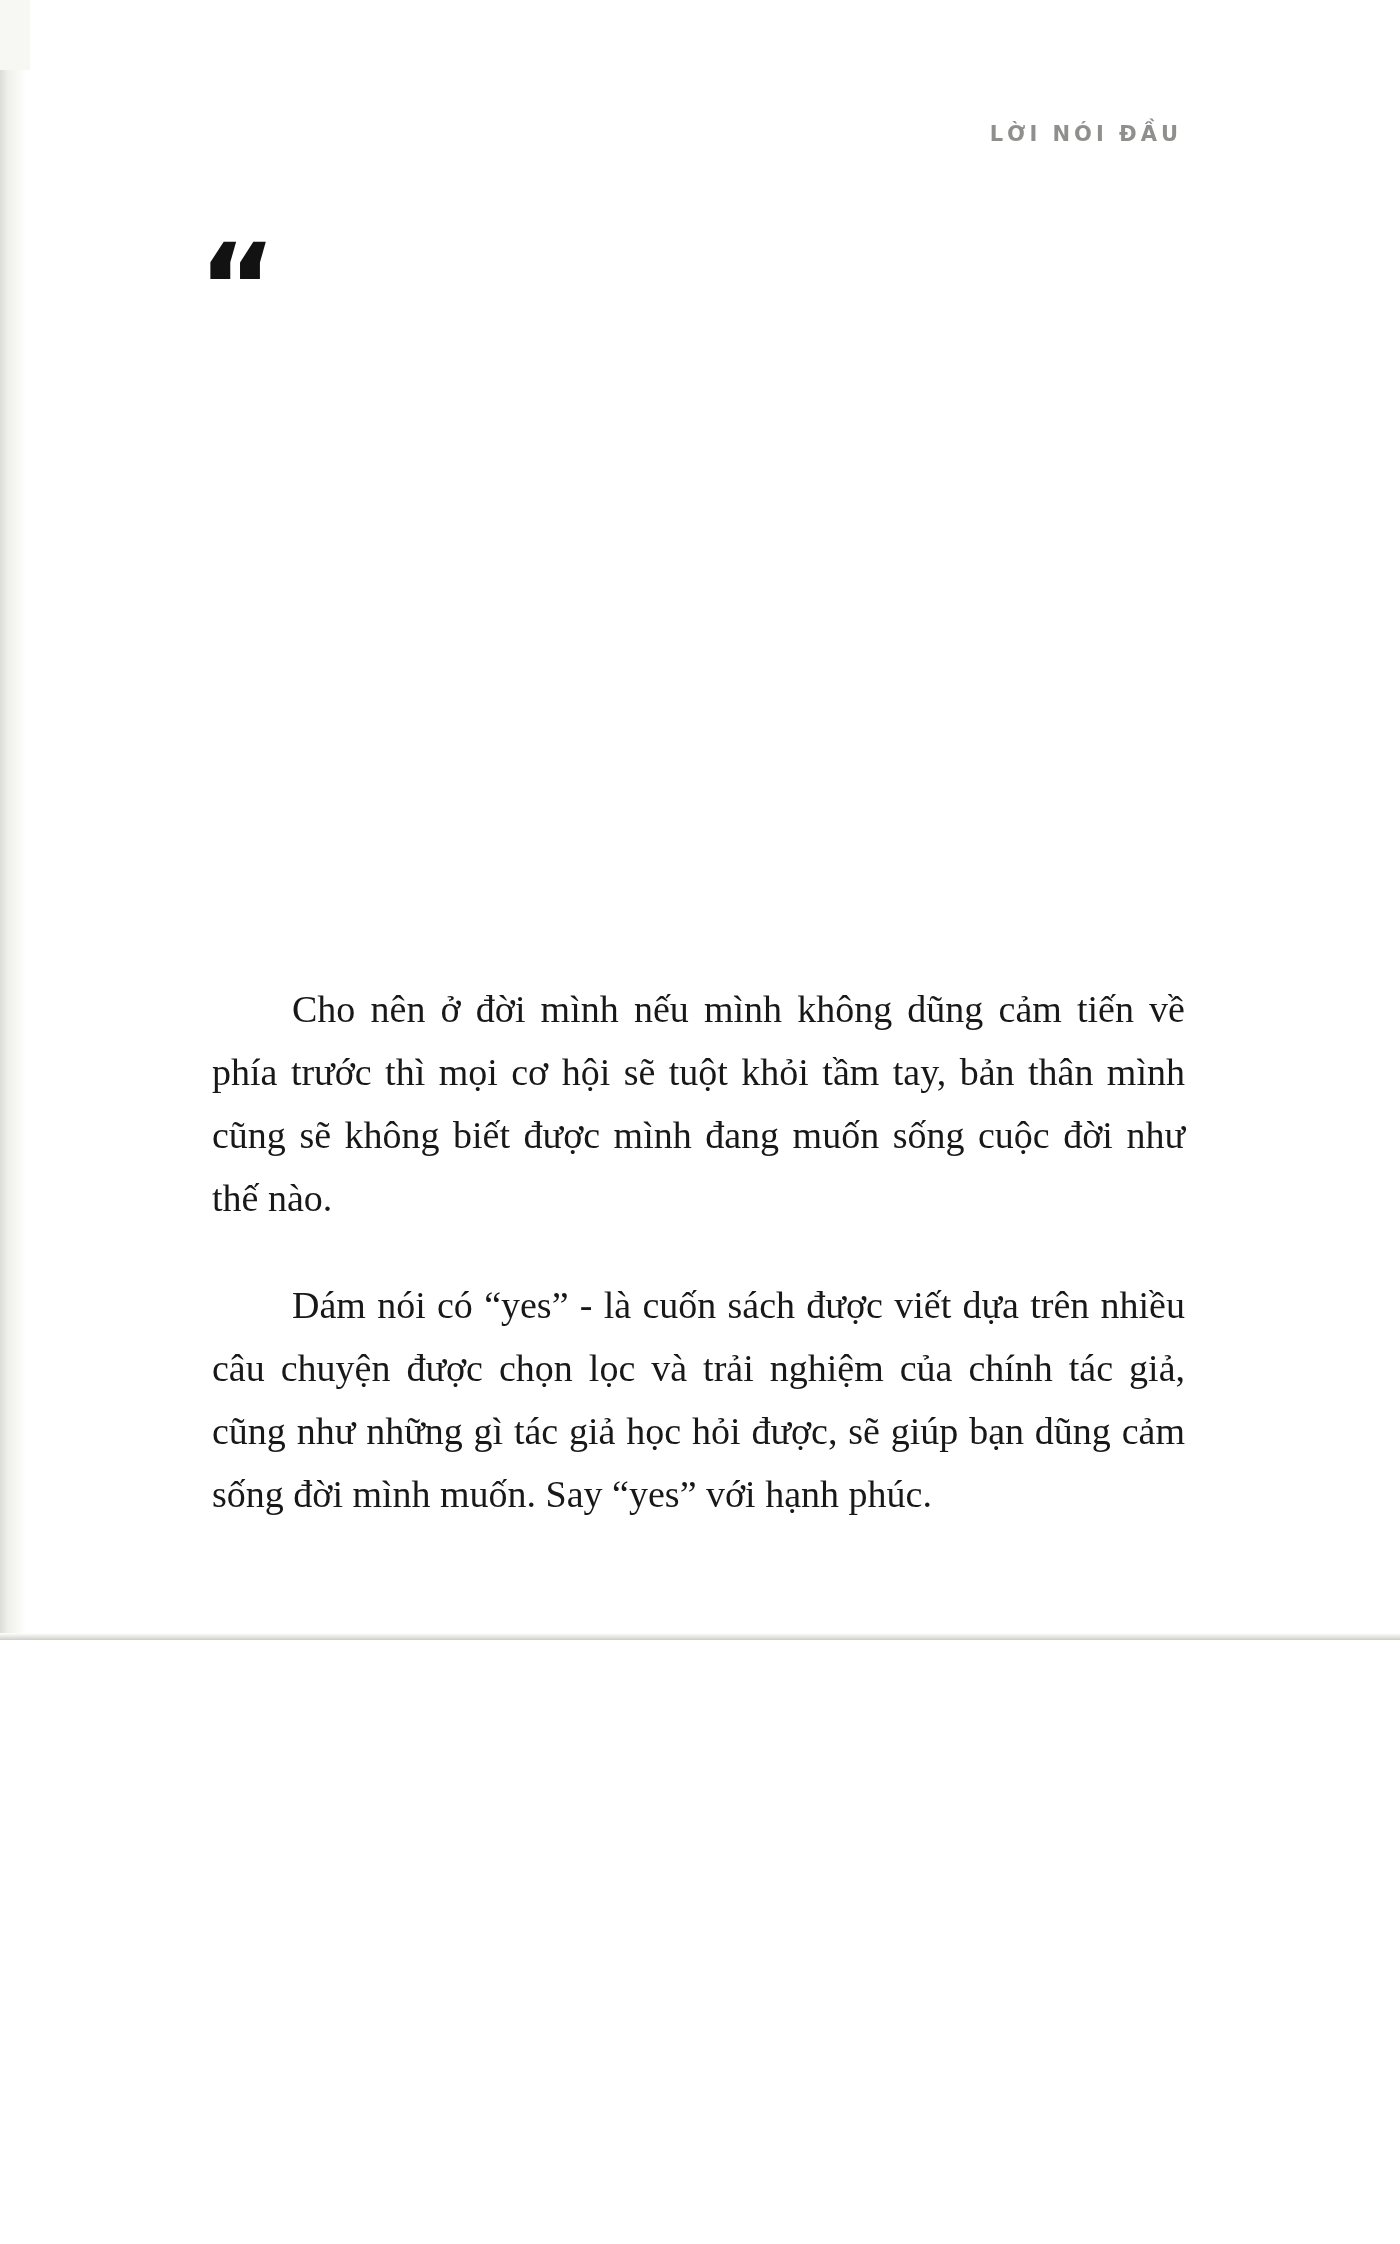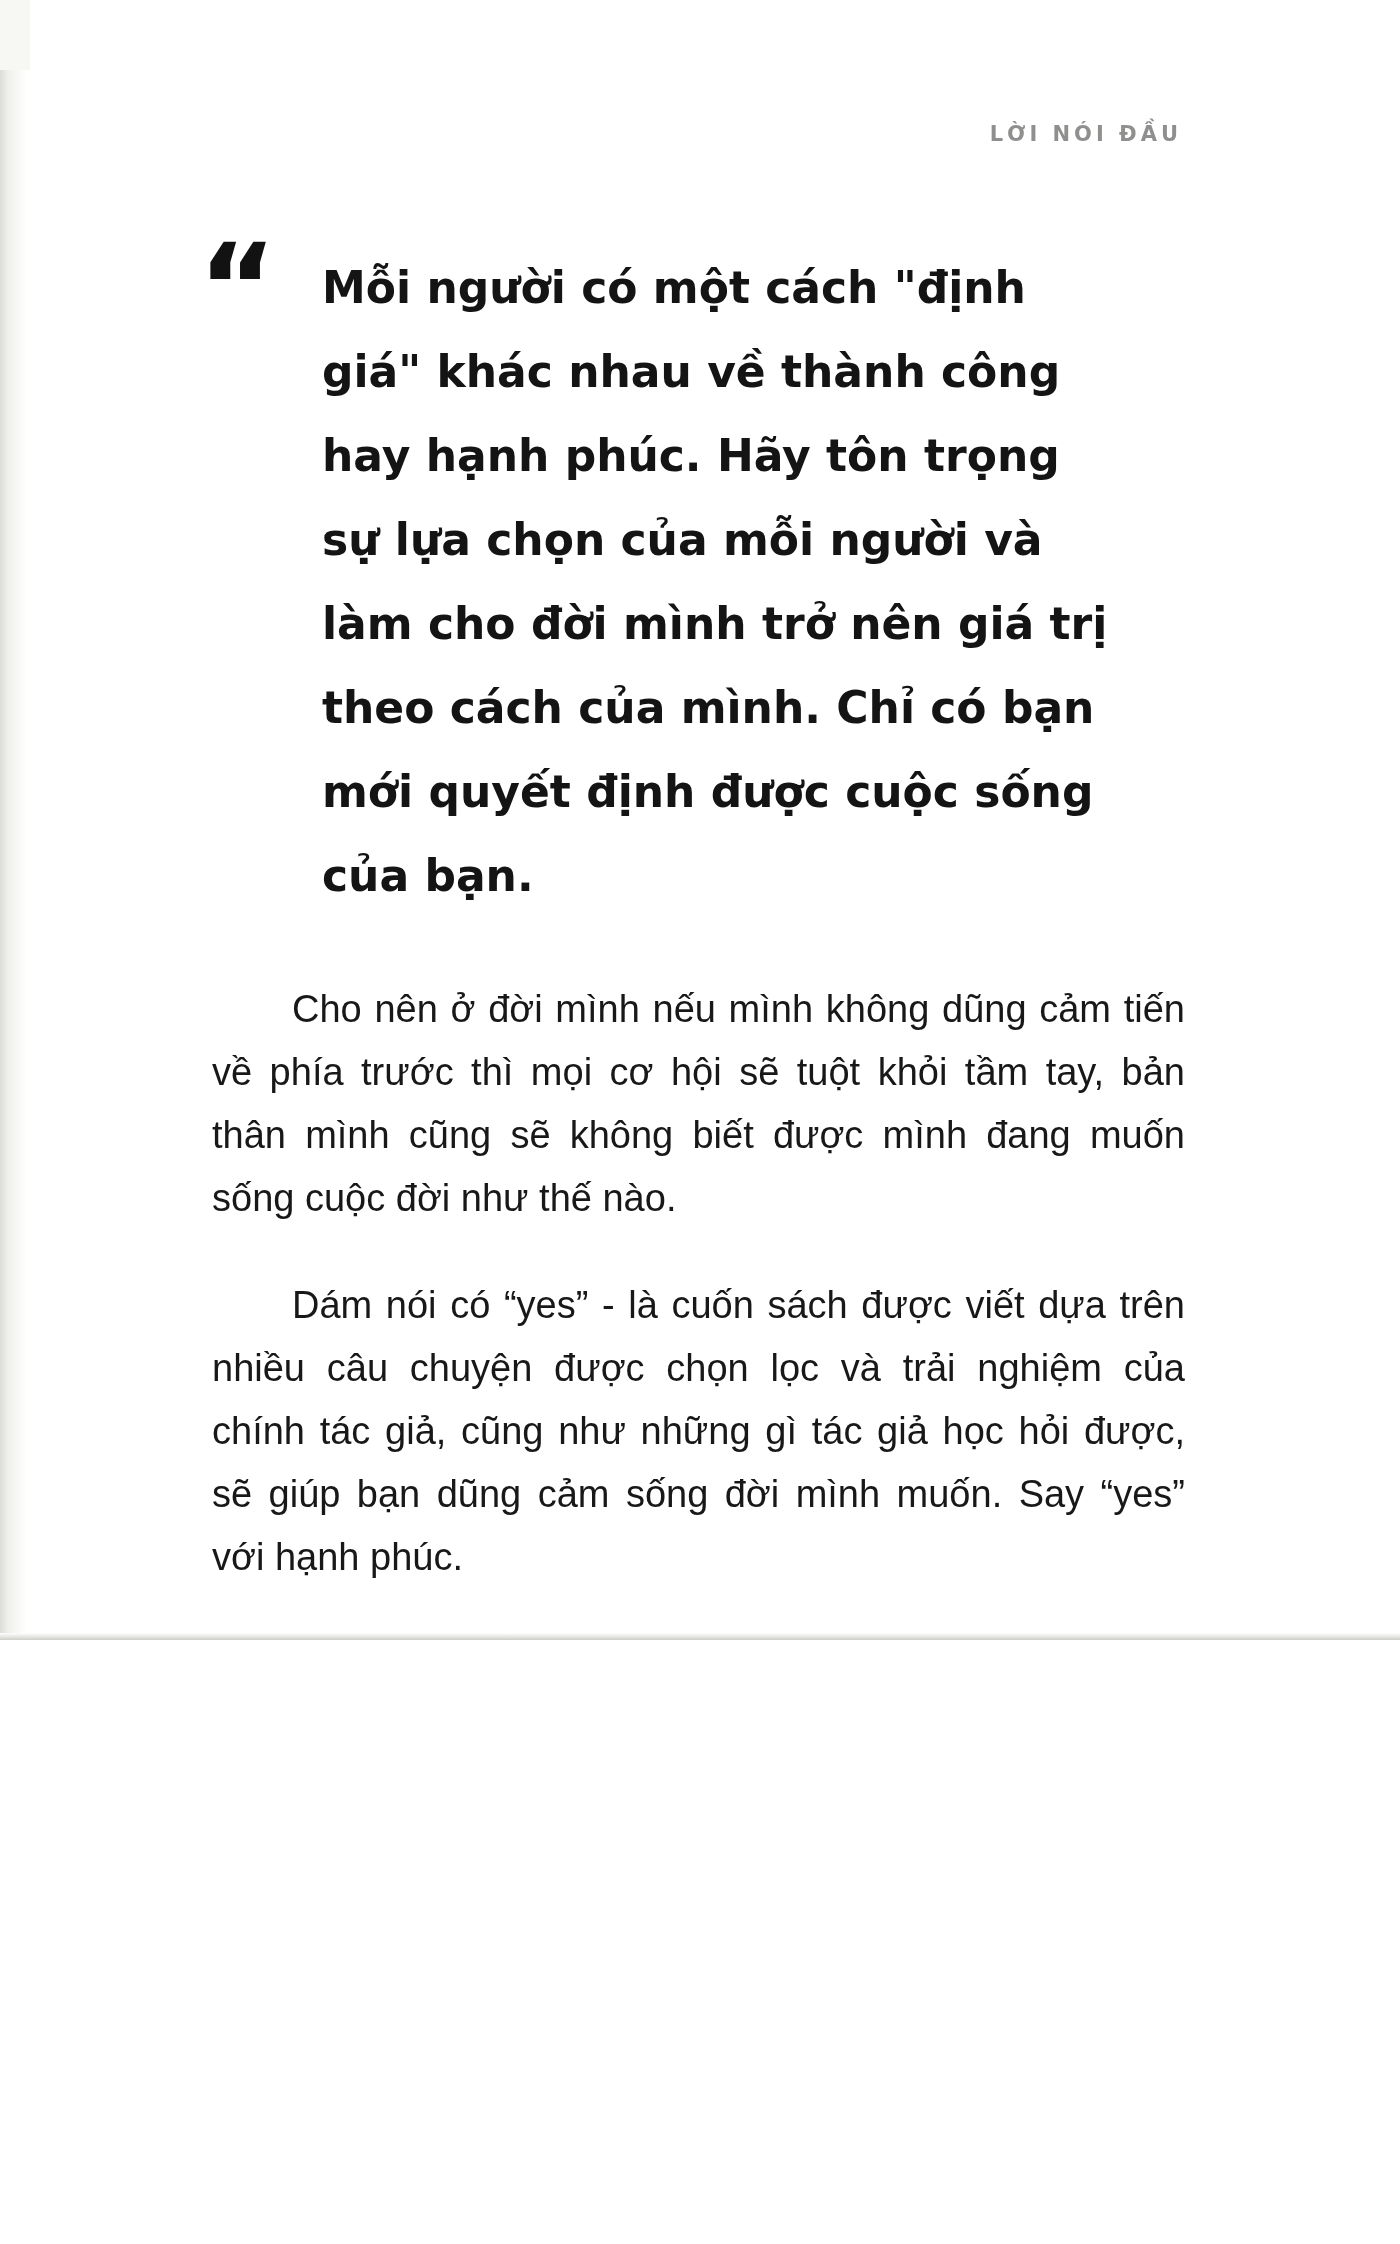--- a/index.html
+++ b/index.html
@@ -79,21 +79,21 @@
 
   
   .body-text {
     position: absolute;
     left: 212px;
     top: 978px;
     width: 985px;
   }
   .body-text p {
     margin: 0 12px 44px 0;
-    font-family: Liberation Sans, sans-serif;
+    font-family: Liberation Serif, serif;
     font-size: 38px;
     line-height: 63px;
     text-align: justify;
     text-indent: 80px;
     color: #181818;
   }
 
   
   .page-number {
     position: absolute;
@@ -110,28 +110,20 @@
 <div class="page">
 
   <div class="scan-left-edge"></div>
   <div class="scan-top-corner"></div>
   <div class="scan-bottom-edge"></div>
 
   <div class="running-header">LỜI NÓI ĐẦU</div>
 
   <span class="quote-mark">“</span>
 
-  <div class="quote-text">Mỗi người có một cách "định
-giá" khác nhau về thành công
-hay hạnh phúc. Hãy tôn trọng
-sự lựa chọn của mỗi người và
-làm cho đời mình trở nên giá trị
-theo cách của mình. Chỉ có bạn
-mới quyết định được cuộc sống
-của bạn.</div>
 
   <div class="body-text">
     <p>Cho nên ở đời mình nếu mình không dũng cảm tiến về phía trước thì mọi cơ hội sẽ tuột khỏi tầm tay, bản thân mình cũng sẽ không biết được mình đang muốn sống cuộc đời như thế nào.</p>
     <p>Dám nói có “yes” - là cuốn sách được viết dựa trên nhiều câu chuyện được chọn lọc và trải nghiệm của chính tác giả, cũng như những gì tác giả học hỏi được, sẽ giúp bạn dũng cảm sống đời mình muốn. Say “yes” với hạnh phúc.</p>
   </div>
 
   <div class="page-number">– 9</div>
 
 </div>
 

